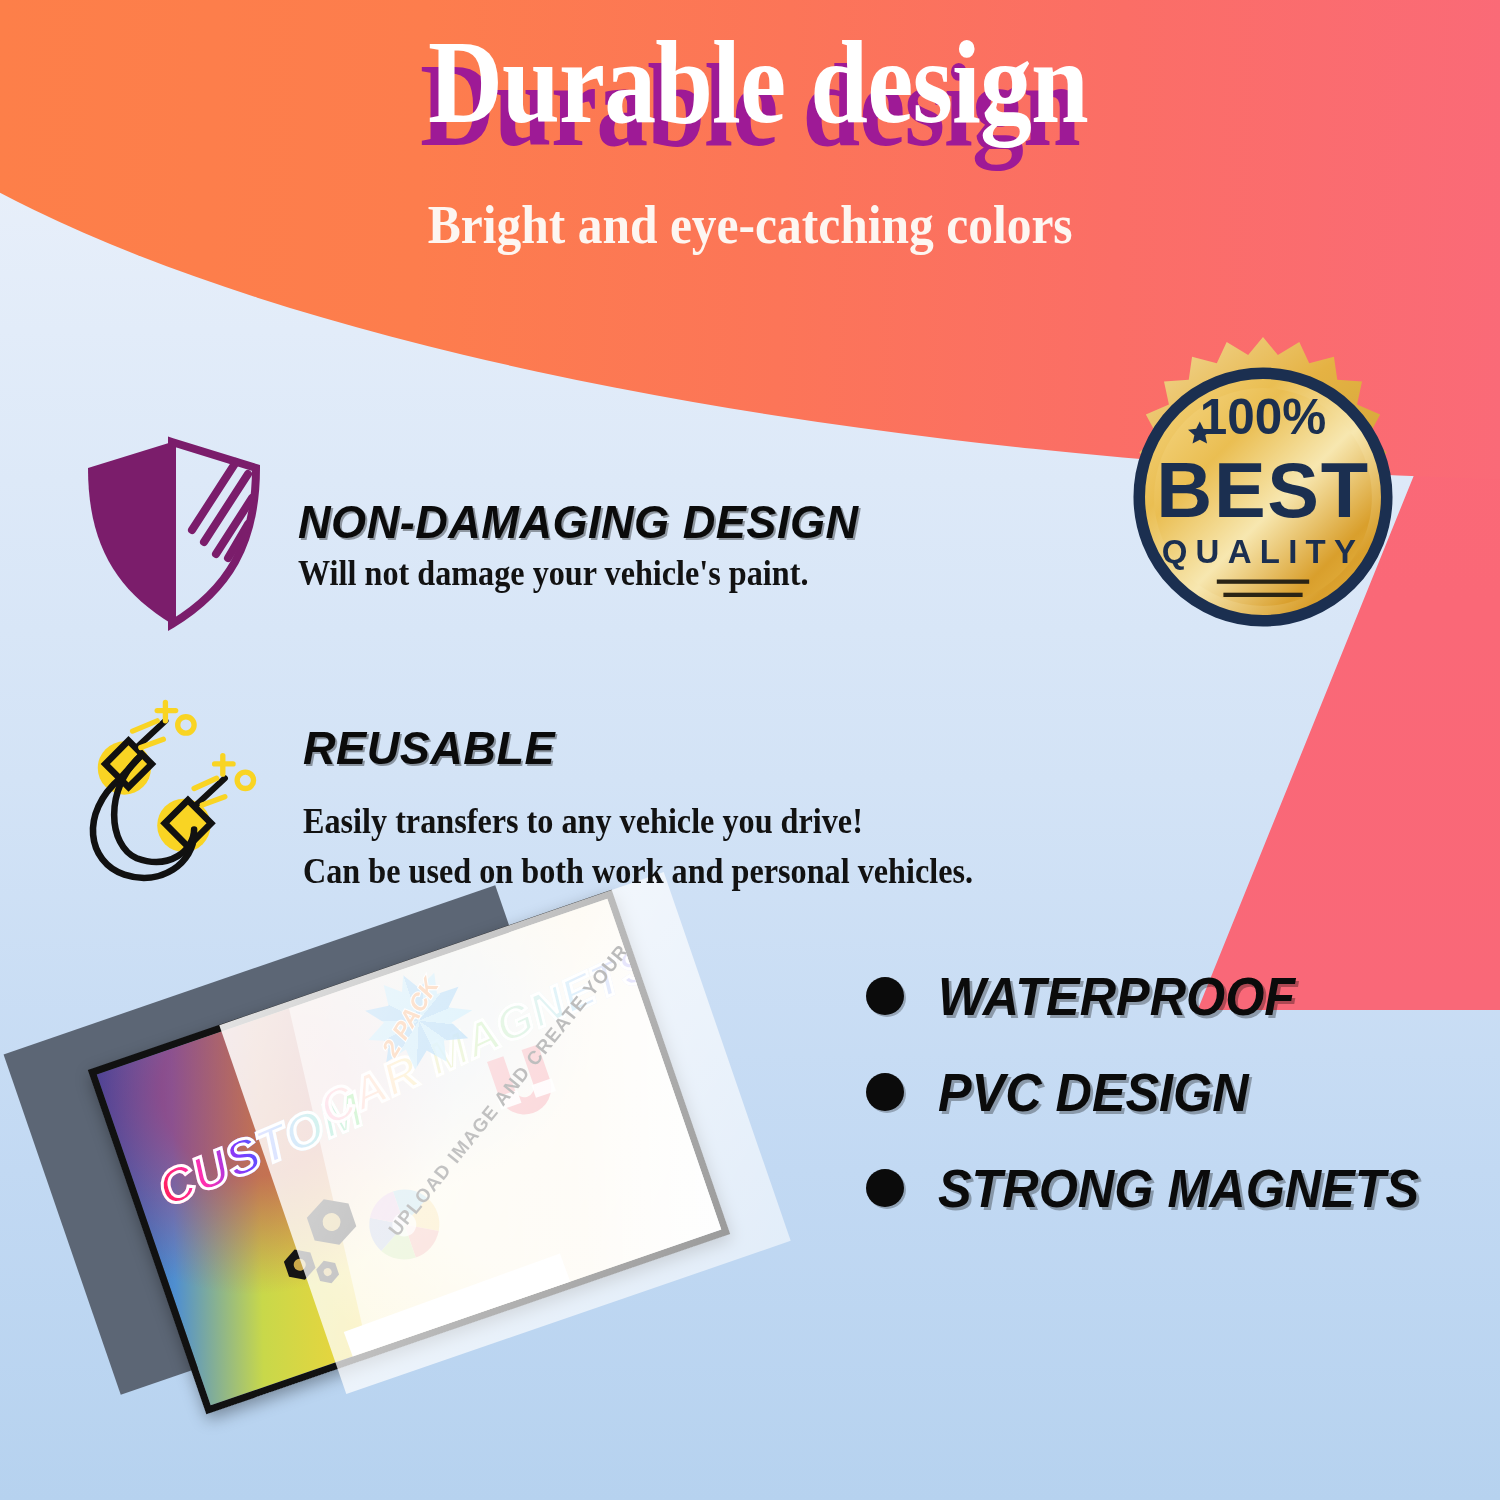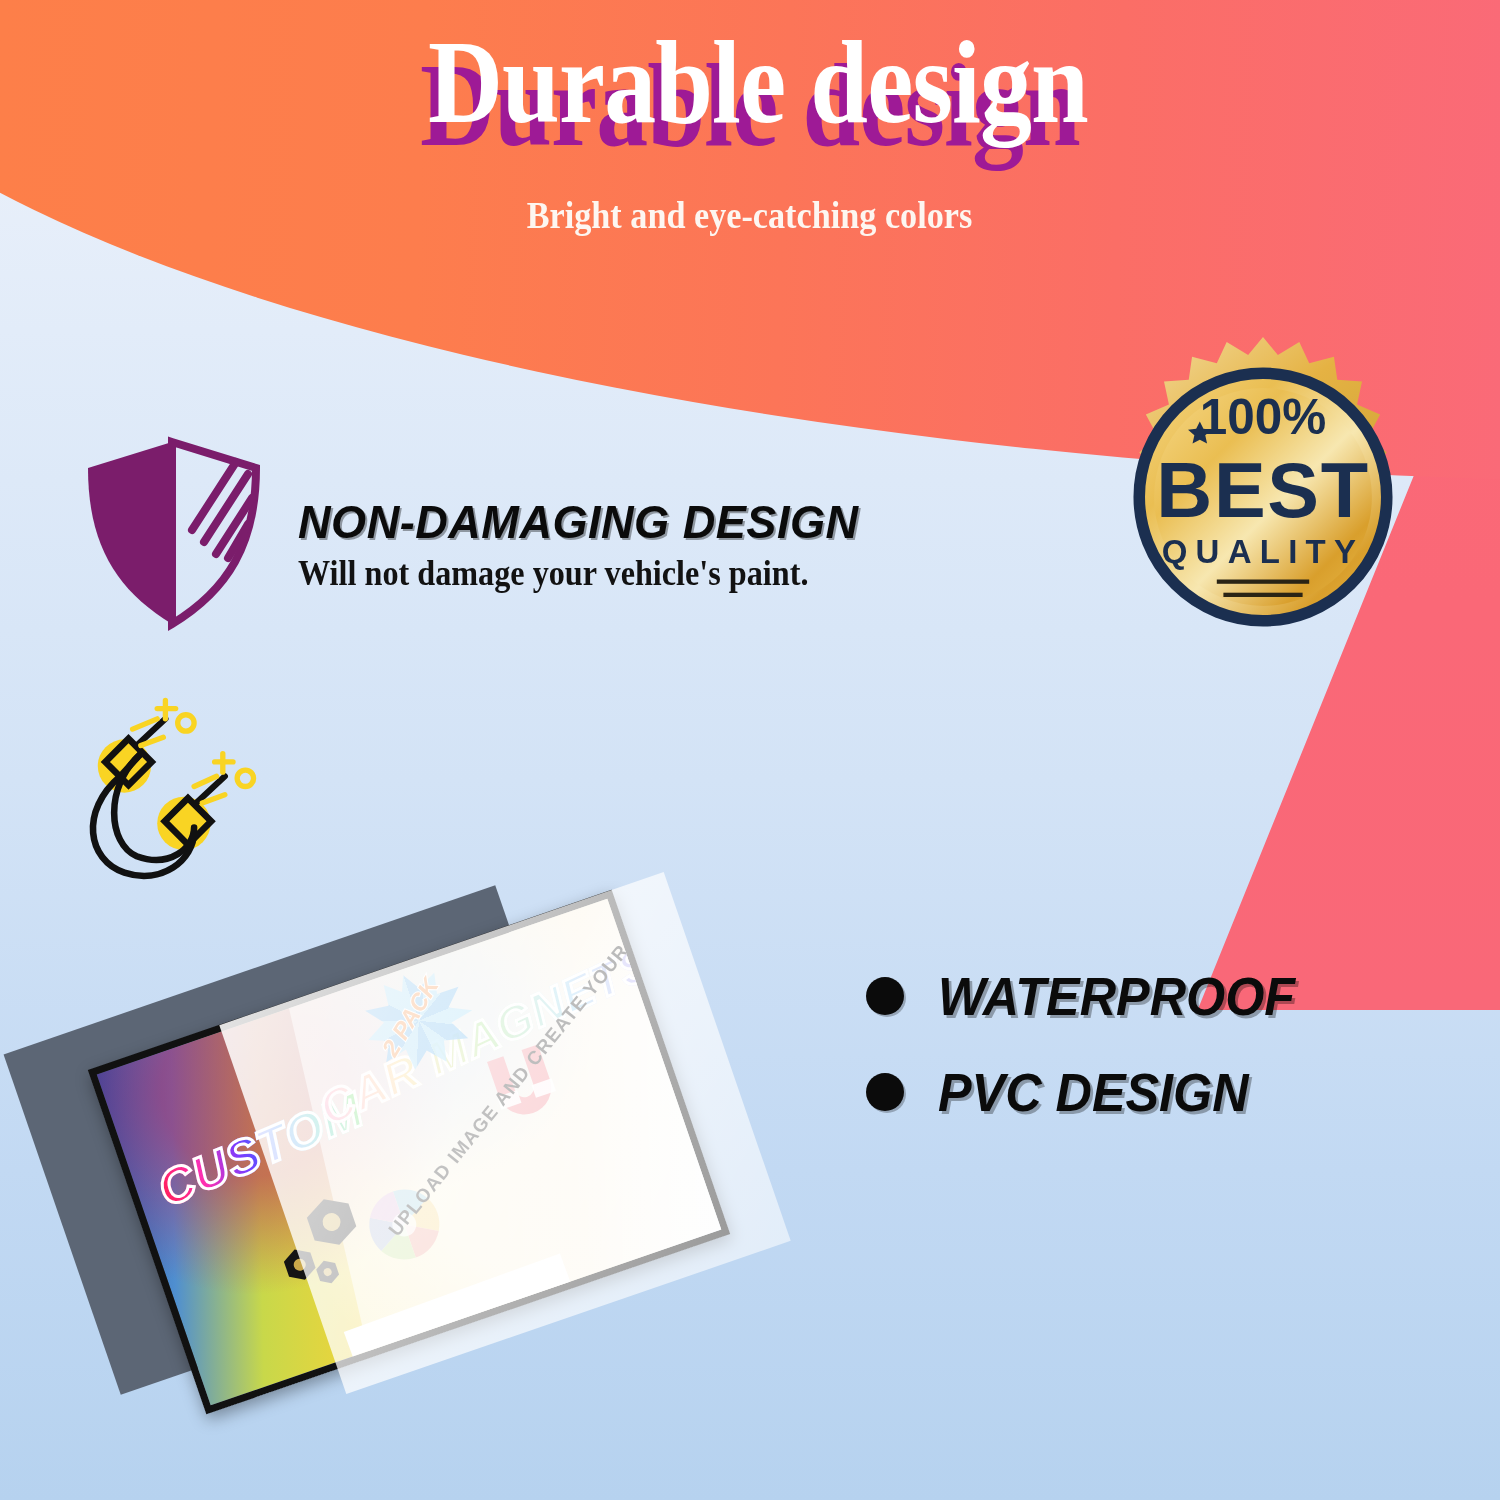--- a/index.html
+++ b/index.html
@@ -40,21 +40,21 @@
     transform:scaleX(.88);transform-origin:center;
   }
   .title .shadow{
     position:absolute;left:-9px;top:23px;width:100%;
     color:#9e1a96;white-space:nowrap;
   }
   .title .front{position:relative;color:#ffffff;white-space:nowrap;}
   .subtitle{
     position:absolute;top:193px;left:0;width:1500px;text-align:center;z-index:7;
     font-family:"Liberation Serif", serif;font-weight:700;
-    font-size:38px;color:#fdf6f1;letter-spacing:0px;
+    font-size:55px;color:#fdf6f1;letter-spacing:0px;
   }
   .subtitle span{display:inline-block;transform:scaleX(.9);}
 
   
   .badge{
     position:absolute;left:1098px;top:332px;width:330px;height:330px;z-index:8;
   }
   .badge svg{width:100%;height:100%;display:block;}
 
   
@@ -266,30 +266,39 @@
           <line x1="66" y1="58" x2="77" y2="54"></line>
           <line x1="48" y1="8" x2="48" y2="17"></line>
           <line x1="44" y1="12" x2="53" y2="12"></line>
           <line x1="76" y1="34" x2="76" y2="43"></line>
           <line x1="72" y1="38" x2="81" y2="38"></line>
         </g>
         <circle cx="58" cy="19" r="4" fill="none" stroke="#f9d423" stroke-width="2.6"></circle>
         <circle cx="87" cy="46" r="4" fill="none" stroke="#f9d423" stroke-width="2.6"></circle>
       </svg>
     </div>
+    <div class="body">
+      <div class="feat-title">REUSABLE</div>
+      <div class="feat-line" style="margin-top:22px;"><span>Easily transfers to any vehicle you drive!</span></div>
+      <div class="feat-line"><span>Can be used on both work and personal vehicles.</span></div>
+    </div>
   </div>
 
   <div class="bullets">
     <div class="bullet">
       <div class="dot"></div>
       <div class="bullet-label">WATERPROOF</div>
     </div>
     <div class="bullet">
       <div class="dot"></div>
       <div class="bullet-label">PVC DESIGN</div>
+    </div>
+    <div class="bullet">
+      <div class="dot"></div>
+      <div class="bullet-label">STRONG MAGNETS</div>
     </div>
   </div>
 
   <div class="product">
     <div class="sheet sheet-dark"></div>
     <div class="sheet card">
       <div class="card-haze"></div>
       <div class="card-white"></div>
 
       <div class="card-nuts">

